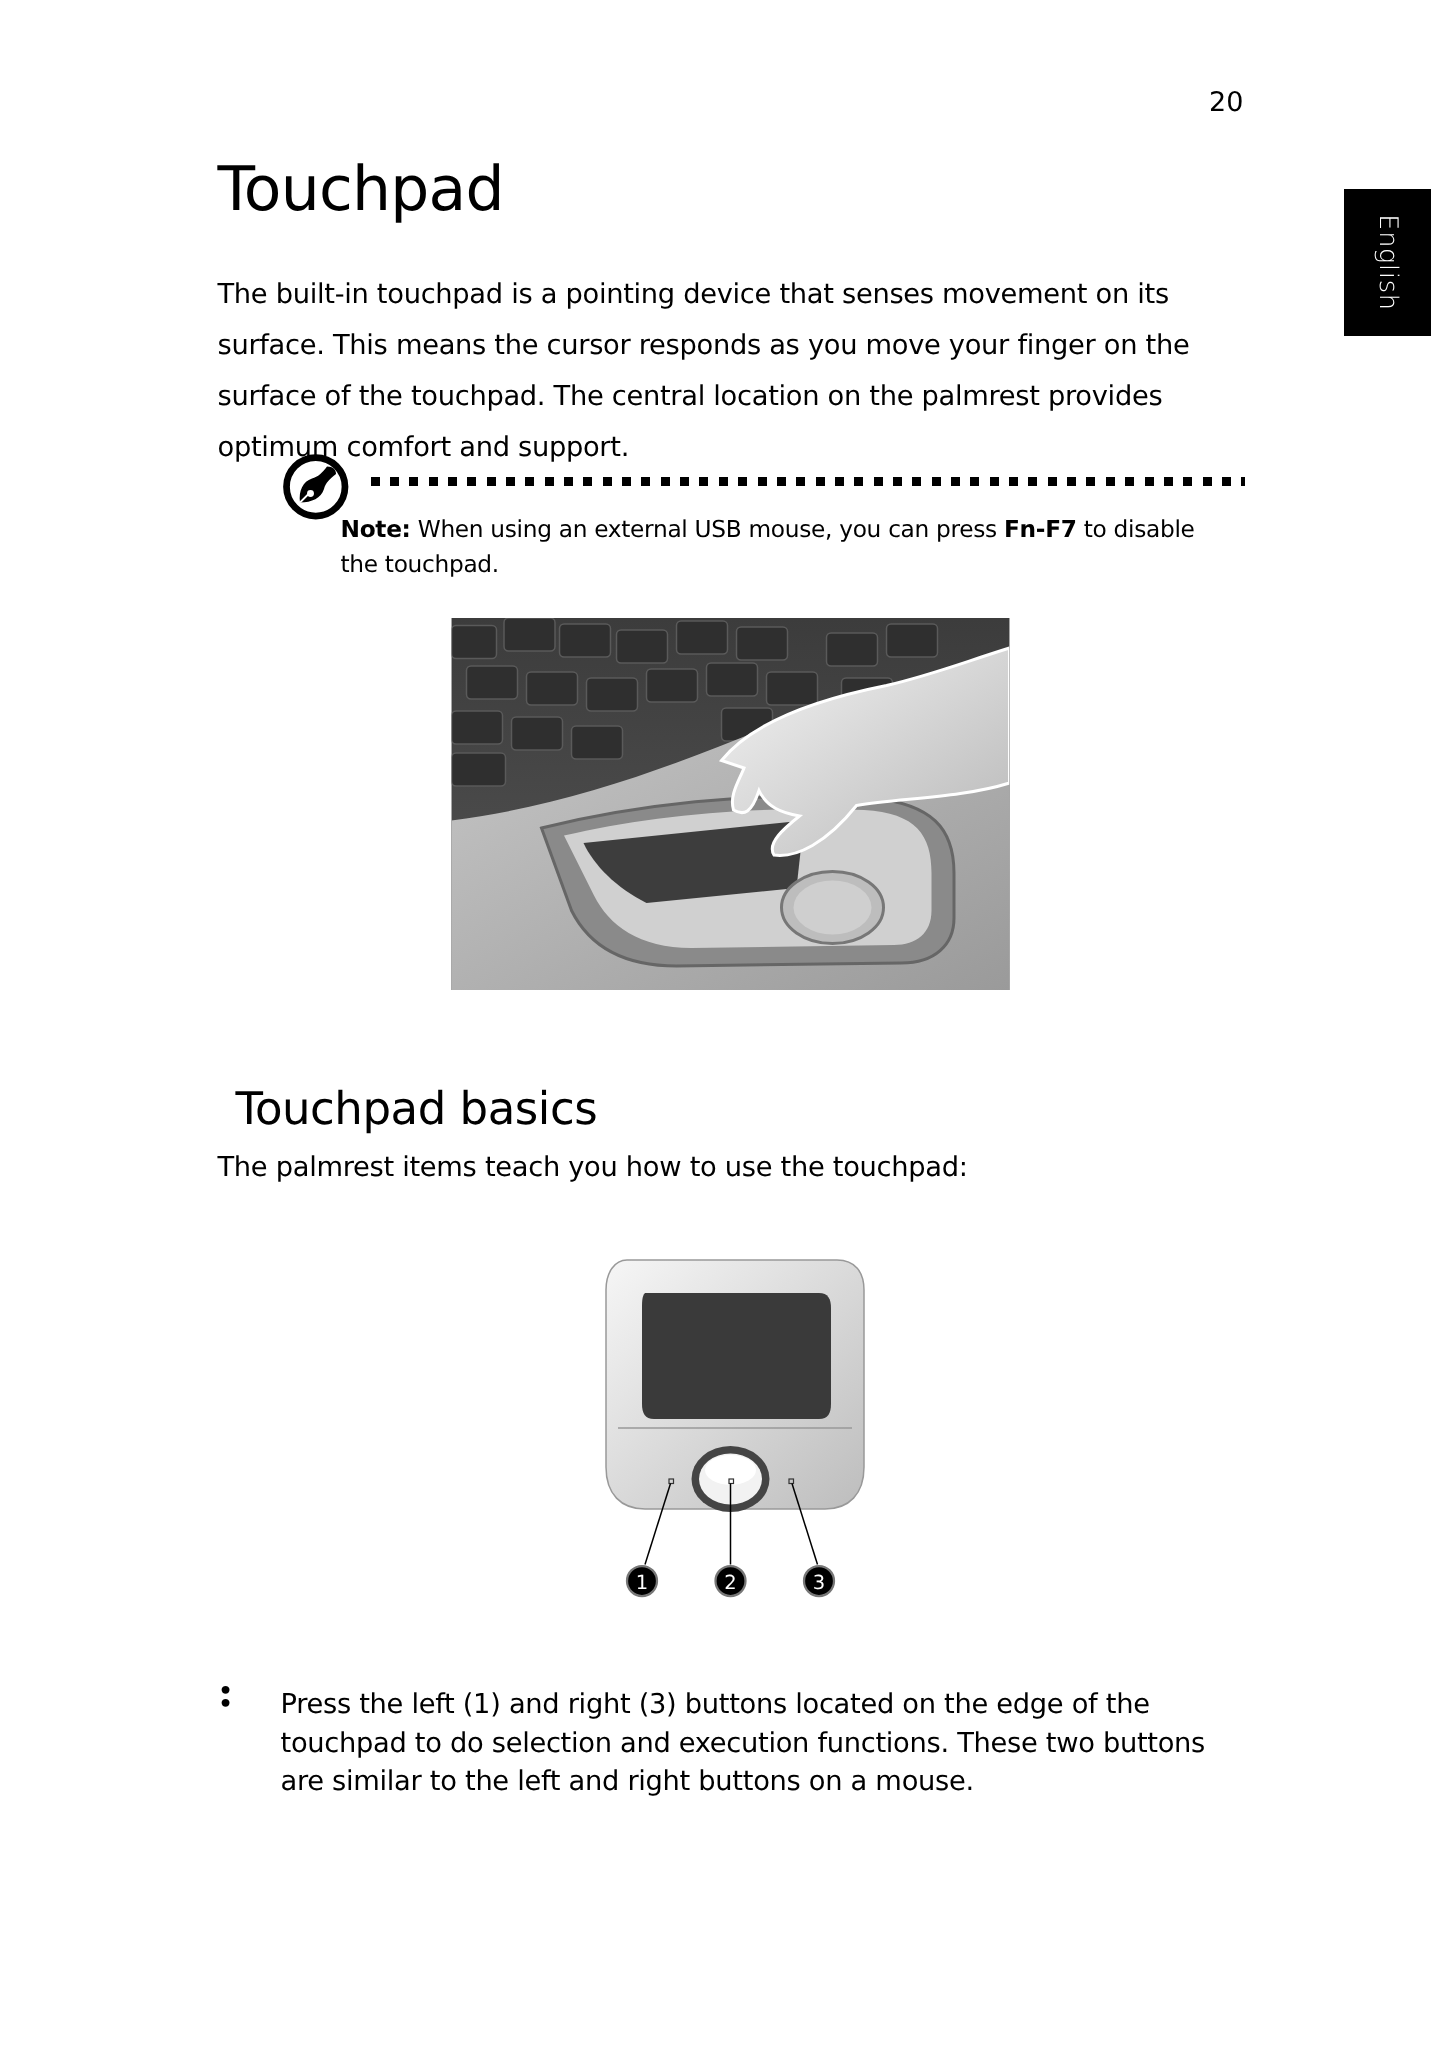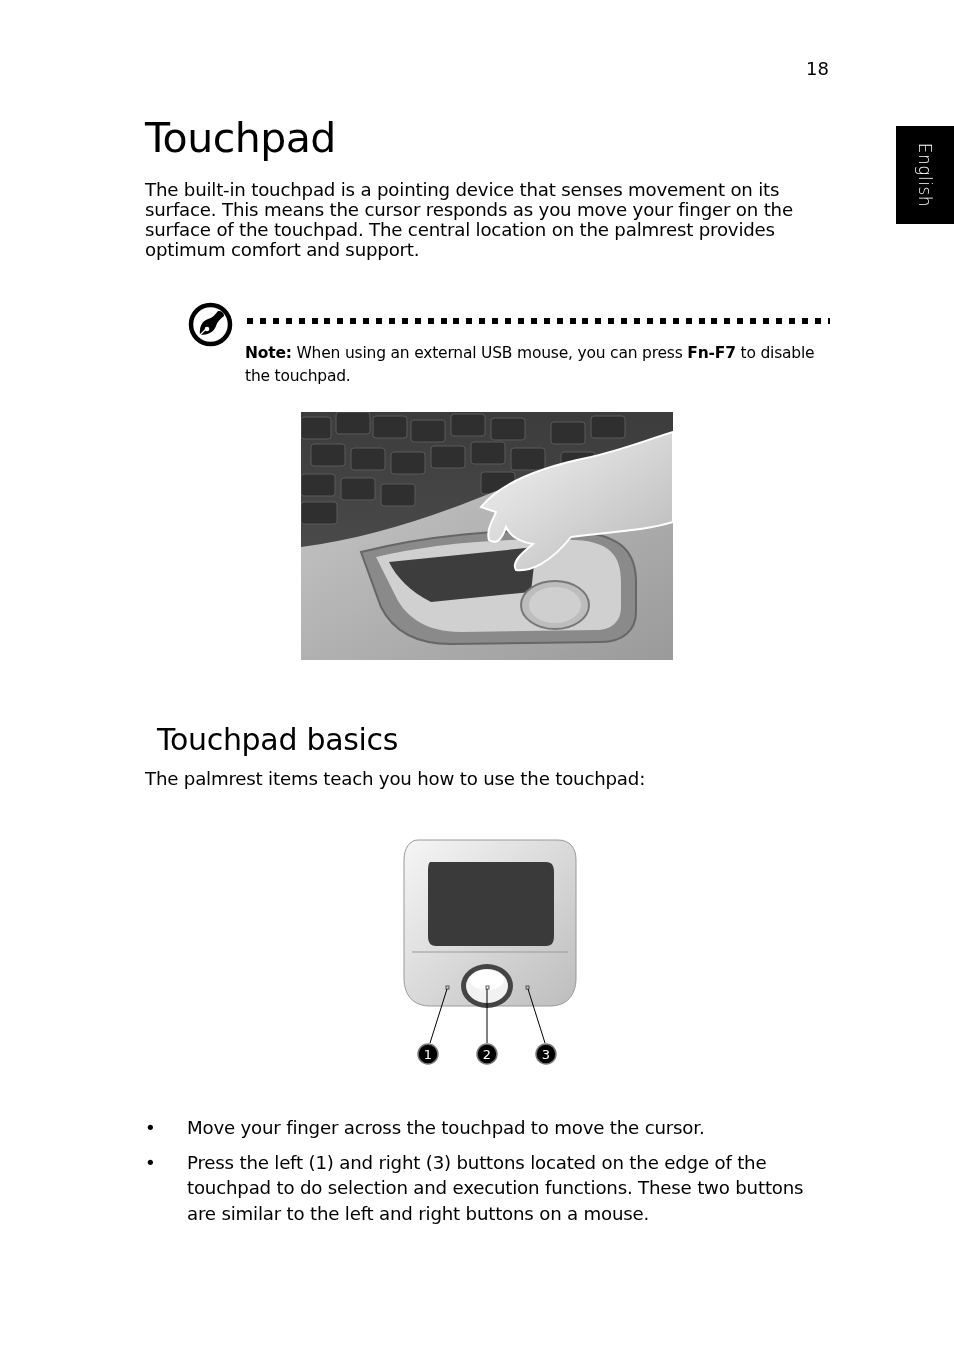--- a/index.html
+++ b/index.html
@@ -4,45 +4,45 @@
   <style>
     html, body { margin: 0; padding: 0; background: #ffffff; }
     body { width: 954px; height: 1369px; position: relative; overflow: hidden;
            font-family: "DejaVu Sans", sans-serif; color: #000; }
     .page-number { position: absolute; top: 58px; left: 806px; font-size: 18px; }
     .lang-tab { position: absolute; top: 126px; left: 896px; width: 58px; height: 98px;
                 background: #000; }
     .lang-tab span { position: absolute; left: 50%; top: 50%; color: #fff; font-size: 17px;
                      transform: translate(-50%, -50%) rotate(90deg); white-space: nowrap;
                      letter-spacing: 0.5px; font-weight: 300; }
-    h1 { position: absolute; top: 114px; left: 145px; margin: 0; font-weight: normal;
+    h1 { position: absolute; top: 102px; left: 145px; margin: 0; font-weight: normal;
          font-size: 41px; letter-spacing: -0.5px; }
     .intro { position: absolute; top: 180px; left: 145px; width: 690px; margin: 0;
-             font-size: 18.2px; line-height: 20px; letter-spacing: -0.2px; }
+             font-size: 18.2px; line-height: 34px; letter-spacing: -0.2px; }
     .note-icon { position: absolute; top: 302px; left: 188px; width: 45px; height: 45px; }
     .note-dots { position: absolute; top: 318px; left: 247px; width: 583px; height: 6px;
                  background-image: repeating-linear-gradient(90deg, #000 0 6px, transparent 6px 12.9px); }
-    .note-text { position: absolute; top: 342px; left: 245px; width: 590px; margin: 0;
+    .note-text { position: absolute; top: 342px; left: 227px; width: 590px; margin: 0;
                  font-size: 15.5px; line-height: 23px; letter-spacing: -0.2px; }
     .note-text b { font-weight: bold; }
     .photo { position: absolute; top: 412px; left: 301px; width: 372px; height: 248px;
              background: #6a6a6a; overflow: hidden; }
     h2 { position: absolute; top: 710px; left: 145px; margin: 12px; font-weight: normal;
          font-size: 30px; letter-spacing: -0.3px; }
     .lead { position: absolute; top: 768px; left: 145px; margin: 0; font-size: 18.2px; letter-spacing: -0.2px; }
     .diagram { position: absolute; top: 838px; left: 400px; width: 180px; height: 232px; }
     .bullets { position: absolute; top: 1115px; left: 145px; width: 690px; margin: 0; padding: 0;
                list-style: none; font-size: 18.2px; line-height: 25.5px; letter-spacing: -0.2px; }
     .bullets li { position: relative; padding-left: 42px; margin-bottom: 9px; }
     .bullets li .dot { position: absolute; left: 0; top: 0; }
   </style>
 </head>
 <body>
 
-<div class="page-number">18</div>
+<div class="page-number">20</div>
 
 <div class="lang-tab">
   <span>English</span>
 </div>
 
 <h1>Touchpad</h1>
 
 <p class="intro">The built-in touchpad is a pointing device that senses movement on its surface. This means the cursor responds as you move your finger on the surface of the touchpad. The central location on the palmrest provides optimum comfort and support.</p>
 
 <svg class="note-icon" viewBox="0 0 45 45">
@@ -138,19 +138,18 @@
     <g>
       <circle cx="146" cy="216" r="10" fill="#000" stroke="#777" stroke-width="1.5"></circle>
       <text x="146" y="221" text-anchor="middle" fill="#fff" font-size="13" font-family="DejaVu Sans, sans-serif">3</text>
     </g>
   </svg>
 </div>
 
 <ul class="bullets">
   <li>
     <span class="dot">•</span>
-    <span>Move your finger across the touchpad to move the cursor.</span>
   </li>
   <li>
     <span class="dot">•</span>
     <span>Press the left (1) and right (3) buttons located on the edge of the touchpad to do selection and execution functions. These two buttons are similar to the left and right buttons on a mouse.</span>
   </li>
 </ul>
 
 </body></html>

